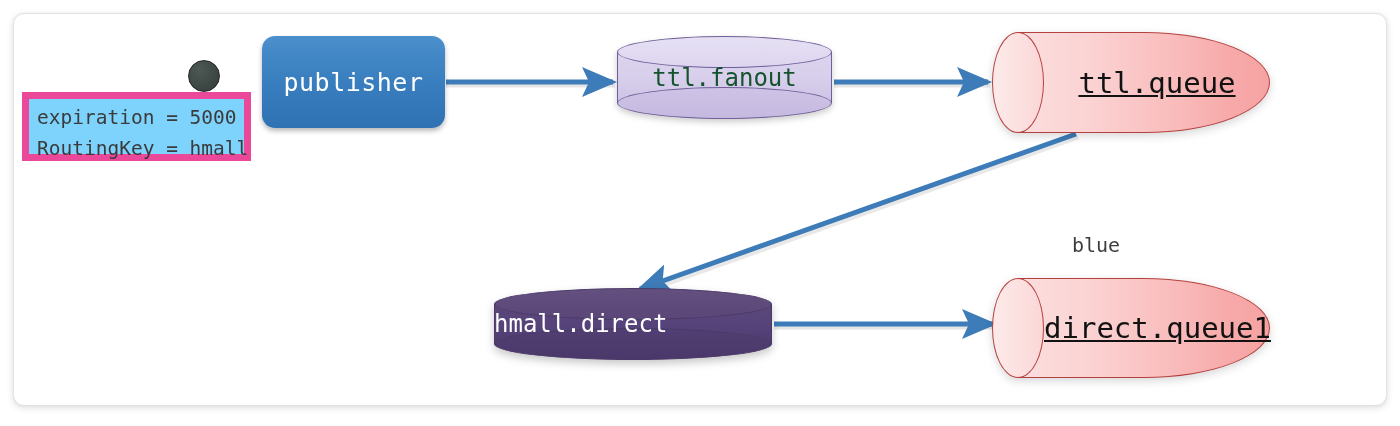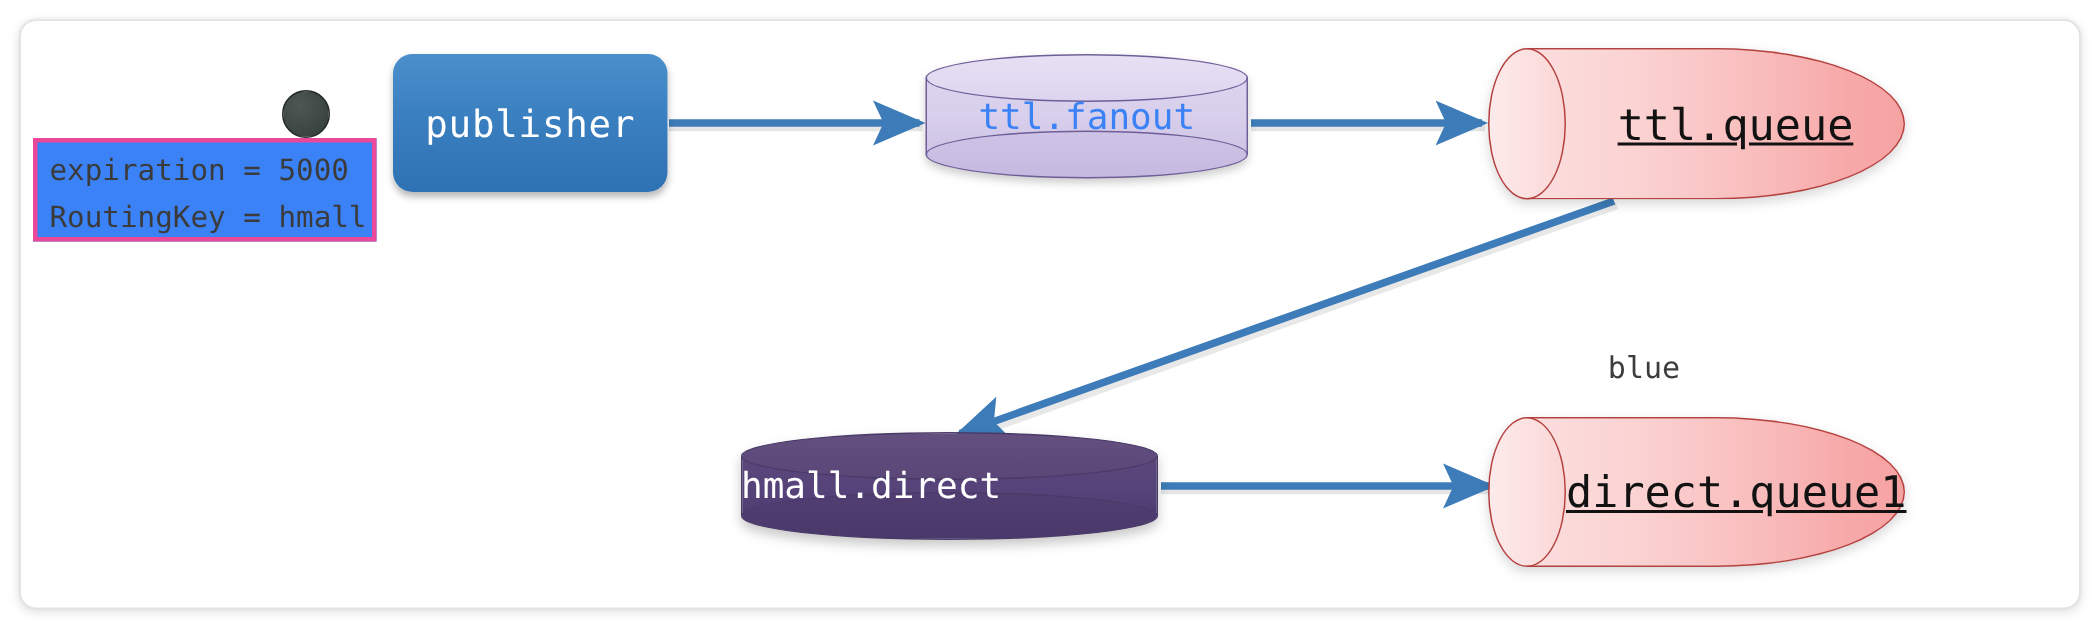--- a/index.html
+++ b/index.html
@@ -56,22 +56,22 @@
     box-sizing: border-box;
   }
 
   
   .annot {
     position: absolute;
     left: 22px;
     top: 92px;
     width: 229px;
     height: 69px;
-    border: 3px solid #ec4899;
-    background: #3b82f6;
+    border: 7px solid #ec4899;
+    background: #7dd3fc;
     box-sizing: border-box;
     padding: 3px 6px 0 8px;
   }
   .annot .line {
     font-size: 19.5px;
     line-height: 31px;
     color: #3b3b3b;
     white-space: pre;
     letter-spacing: 0px;
   }
@@ -141,21 +141,21 @@
     background: linear-gradient(180deg, #cec3e6 0%, #c6b9e0 100%);
     border: 1px solid #6f5f98;
   }
   .fanout .lbl {
     position: absolute;
     left: 0; right: 0;
     top: 50%;
     transform: translateY(-50%);
     text-align: center;
     font-size: 24px;
-    color: #3b82f6;
+    color: #14532d;
     z-index: 3;
   }
 
   
   .hdirect {
     left: 494px;
     top: 288px;
     width: 278px;
     height: 72px;
     filter: drop-shadow(0 4px 4px rgba(0,0,0,0.22));

